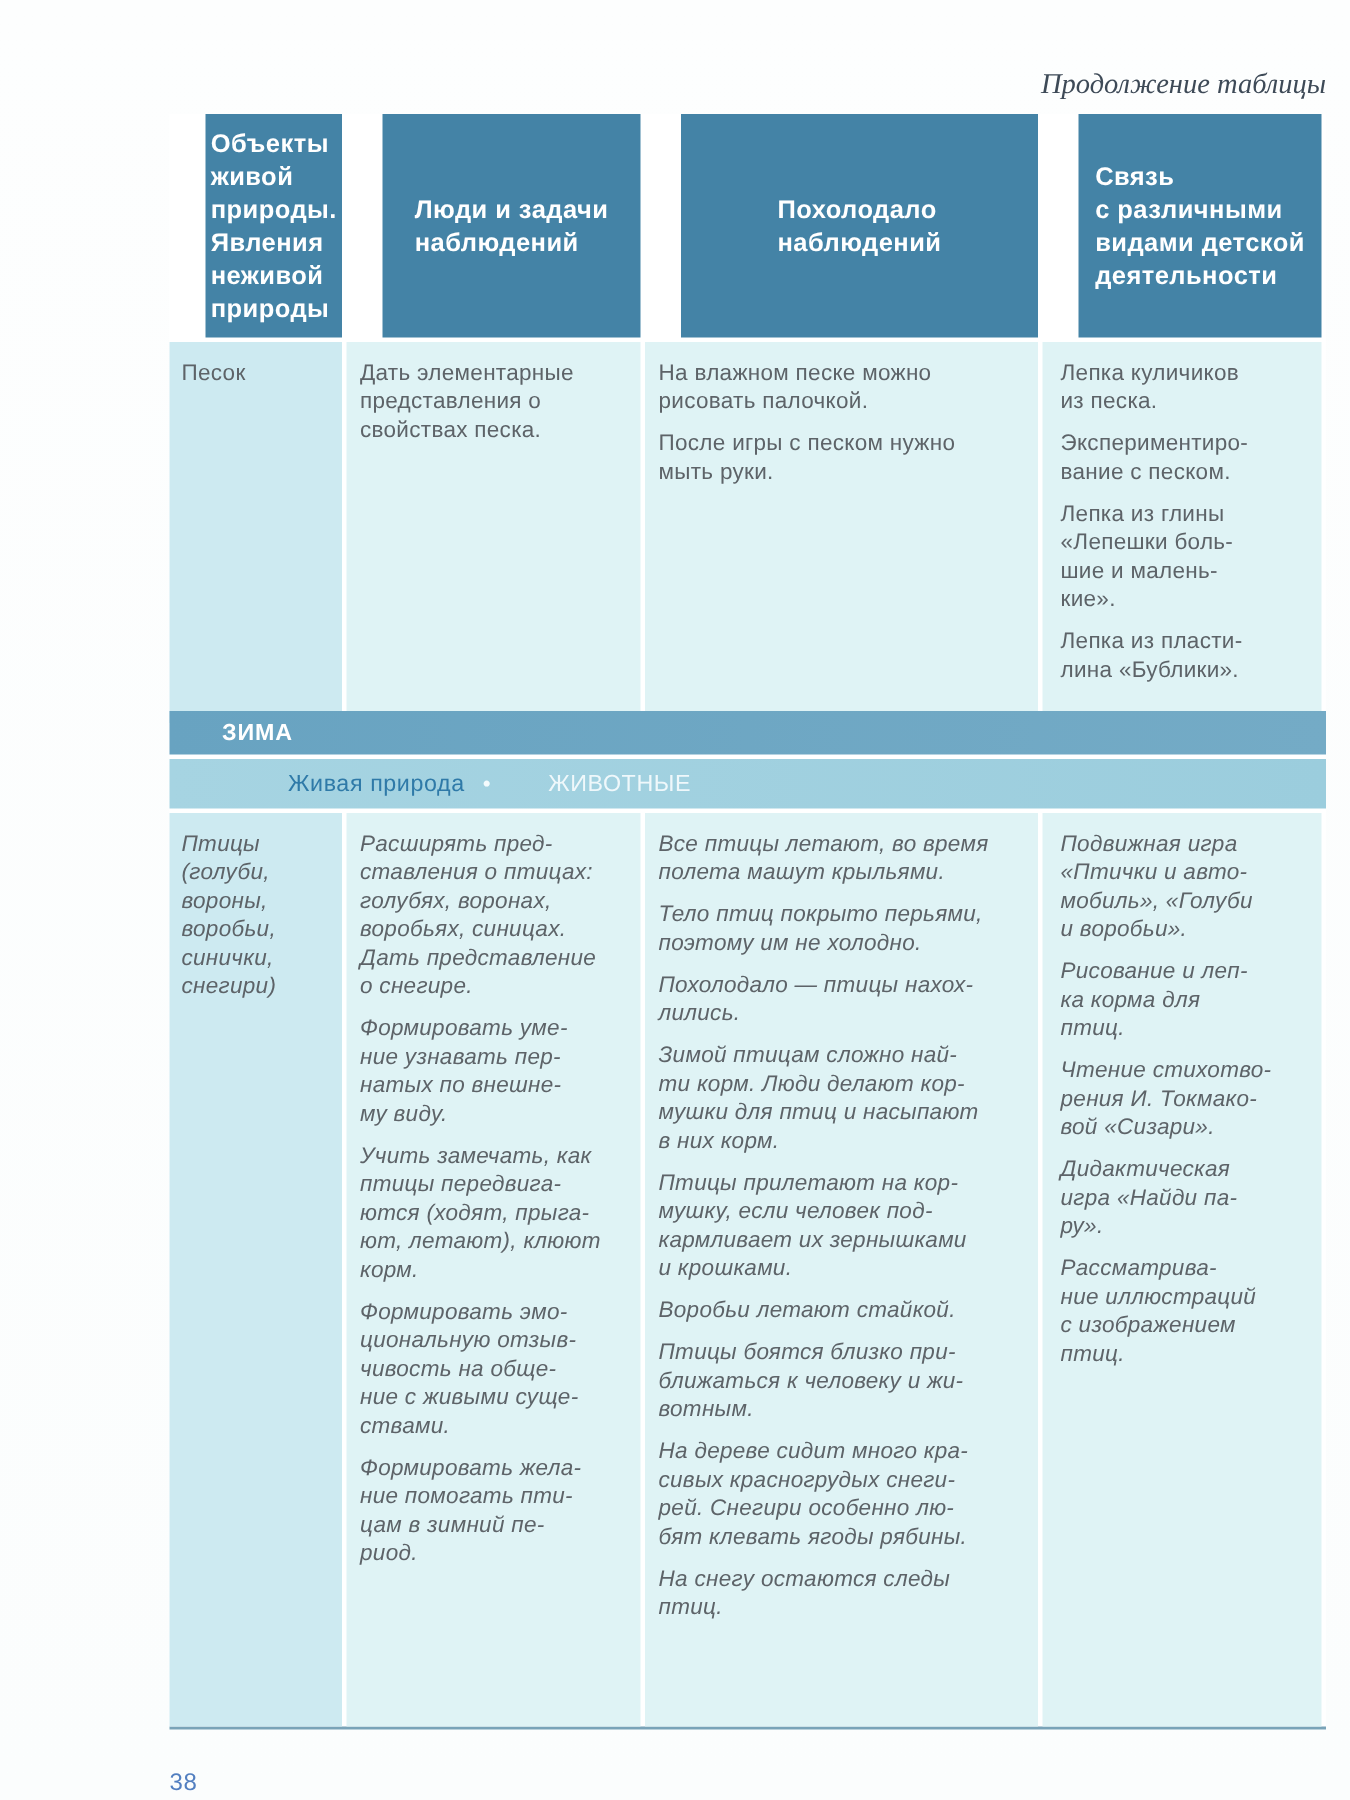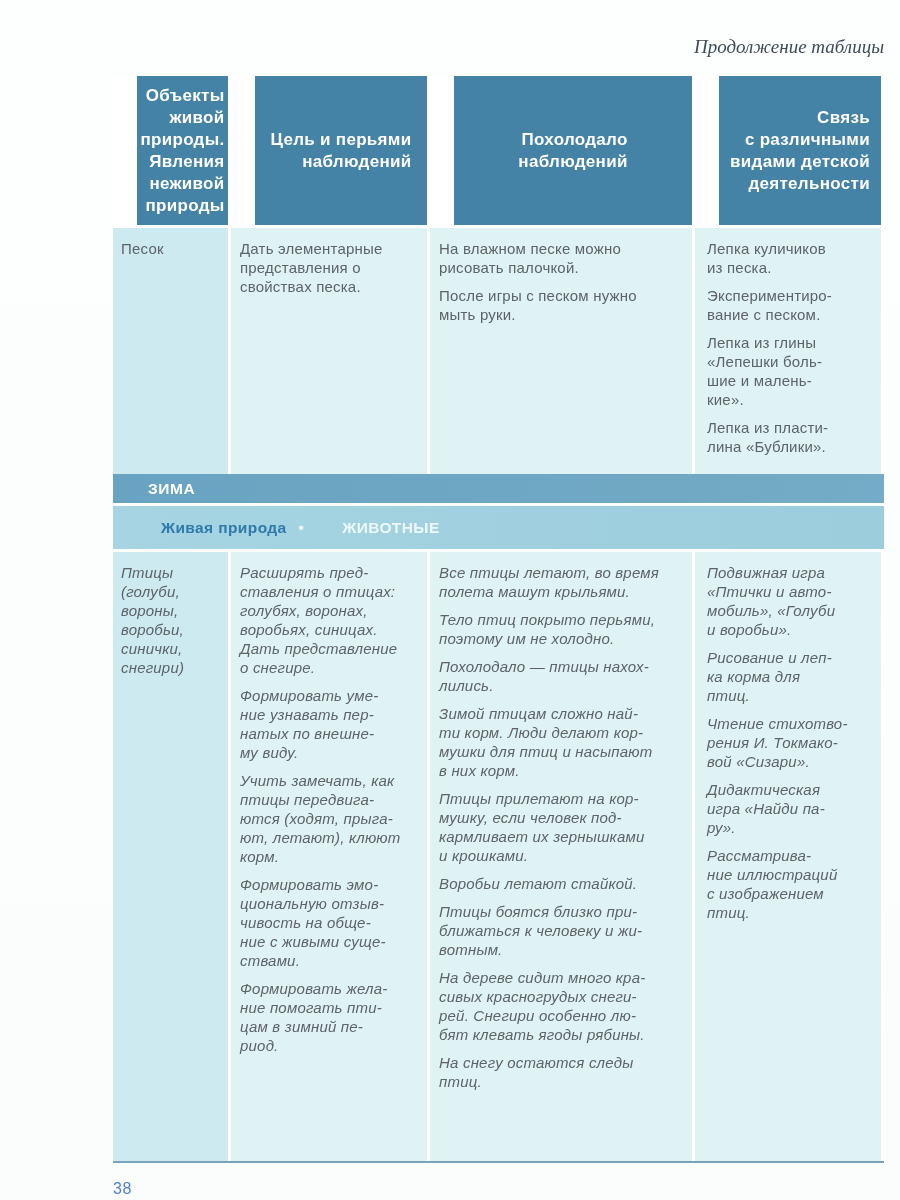--- a/index.html
+++ b/index.html
@@ -10,21 +10,21 @@
     position: relative;
     overflow: hidden;
   }
   .page {
     position: absolute;
     inset: 0;
     background: linear-gradient(180deg, #fdfefe 0%, #fbfdfd 100%);
   }
   .continuation {
     position: absolute;
-    top: 36px;
+    top: 46px;
     left: 0;
     width: 884px;
     text-align: right;
     font-family: "Liberation Serif", "DejaVu Serif", serif;
     font-style: italic;
     font-size: 19px;
     color: #3e4a57;
   }
   .obs-table {
     position: absolute;
@@ -47,21 +47,21 @@
   .header-cell {
     background: #4483a6;
     color: #ffffff;
     font-weight: 700;
     font-size: 17px;
     line-height: 22px;
     letter-spacing: 0.3px;
     display: flex;
     align-items: center;
     justify-content: center;
-    text-align: right;
+    text-align: left;
     white-space: pre-line;
     padding: 4px 2px;
     margin-left: 24px;
   }
   .body-row .cell {
     background: #dff3f5;
     color: #5d6368;
     font-size: 15px;
     line-height: 19px;
     letter-spacing: 0.2px;
@@ -86,26 +86,26 @@
   .band-season {
     height: 29px;
     background: linear-gradient(90deg, #68a3c1, #74abc6);
     color: #ffffff;
     font-weight: 700;
     font-size: 15.5px;
     letter-spacing: 0.6px;
     padding-left: 35px;
   }
   .band-sub {
-    height: 43px;
+    height: 33px;
     background: linear-gradient(90deg, #a6d4e2, #9bcddd);
-    font-weight: 700;
+    font-weight: 400;
     font-size: 15.5px;
     letter-spacing: 0.4px;
-    padding-left: 48px;
+    padding-left: 79px;
   }
   .band-sub .sub-title { color: #2f7aa8; }
   .band-sub .sub-bullet {
     color: #f4fbfd;
     margin: 0 9px 0 12px;
     font-size: 15px;
   }
   .band-sub .sub-category { color: #eff8fb; margin-left: 29px; }
   .page-number {
     position: absolute;
@@ -127,21 +127,21 @@
 
   <div class="obs-table">
 
     <div class="t-row header-row">
       <div class="header-cell">Объекты
 живой
 природы.
 Явления
 неживой
 природы</div>
-      <div class="header-cell">Цель и перьями
+      <div class="header-cell">Люди и задачи
 наблюдений</div>
       <div class="header-cell">Похолодало
 наблюдений</div>
       <div class="header-cell">Связь
 с различными
 видами детской
 деятельности</div>
     </div>
 
     <div class="t-row body-row row1">

